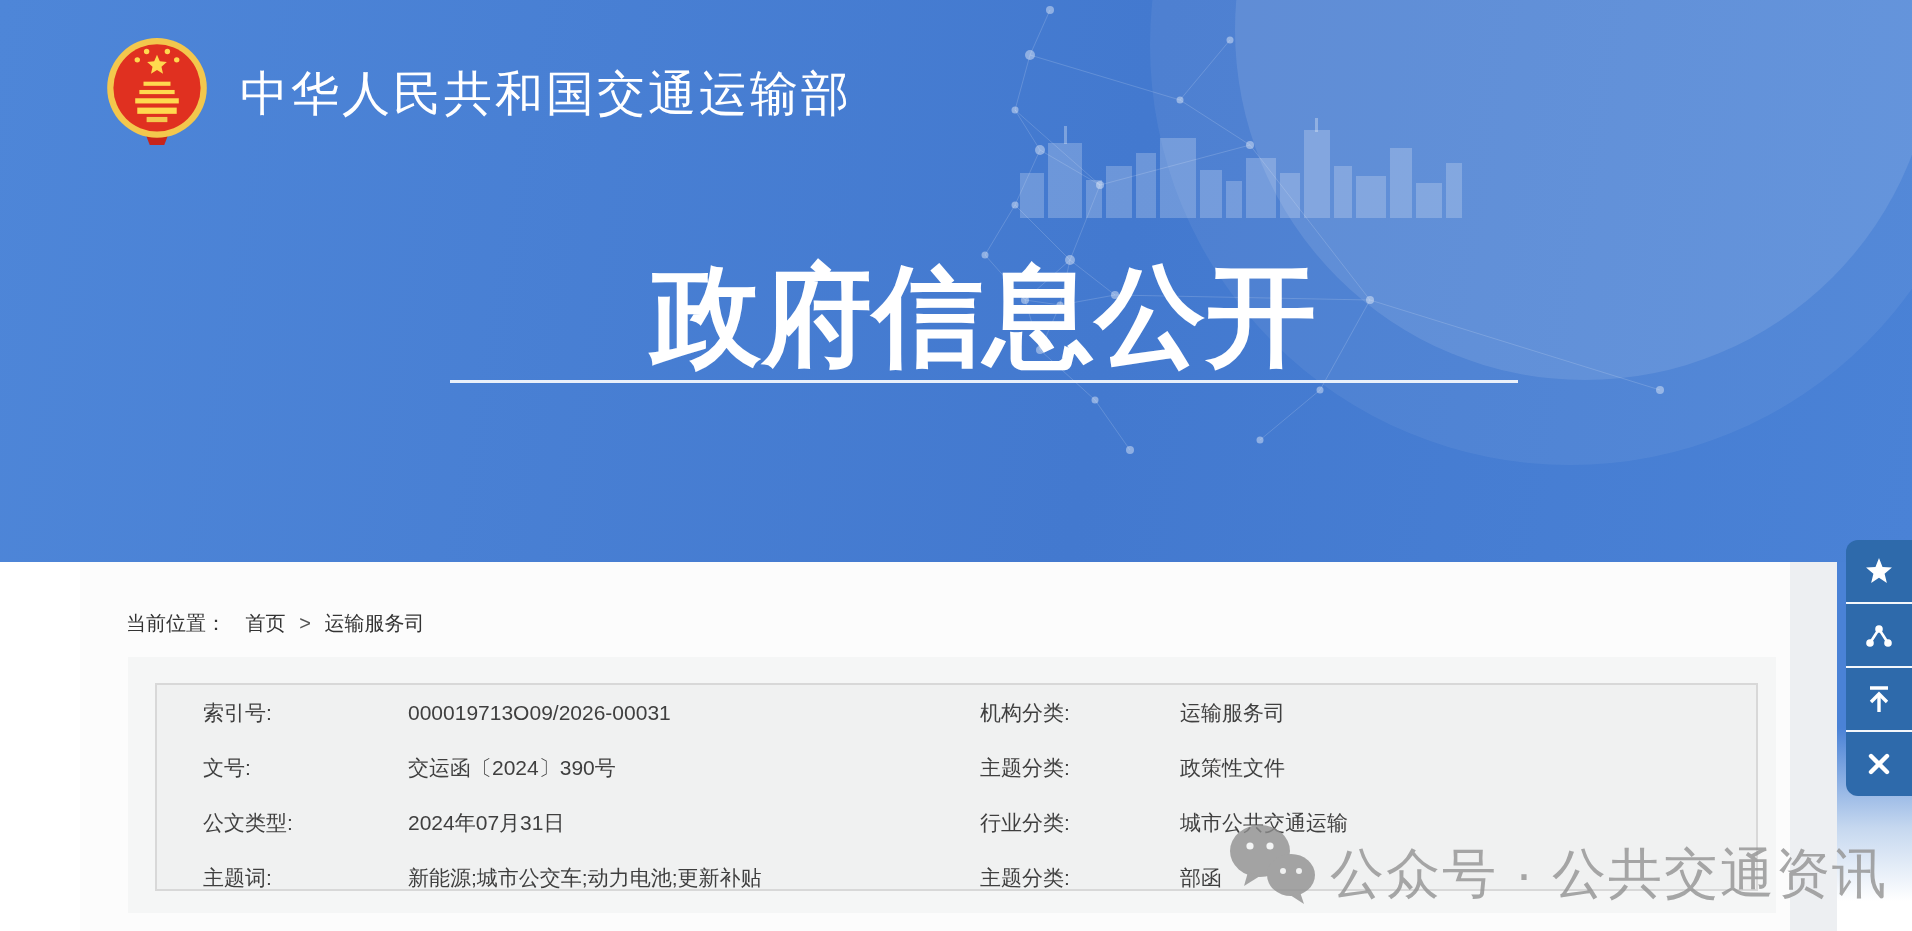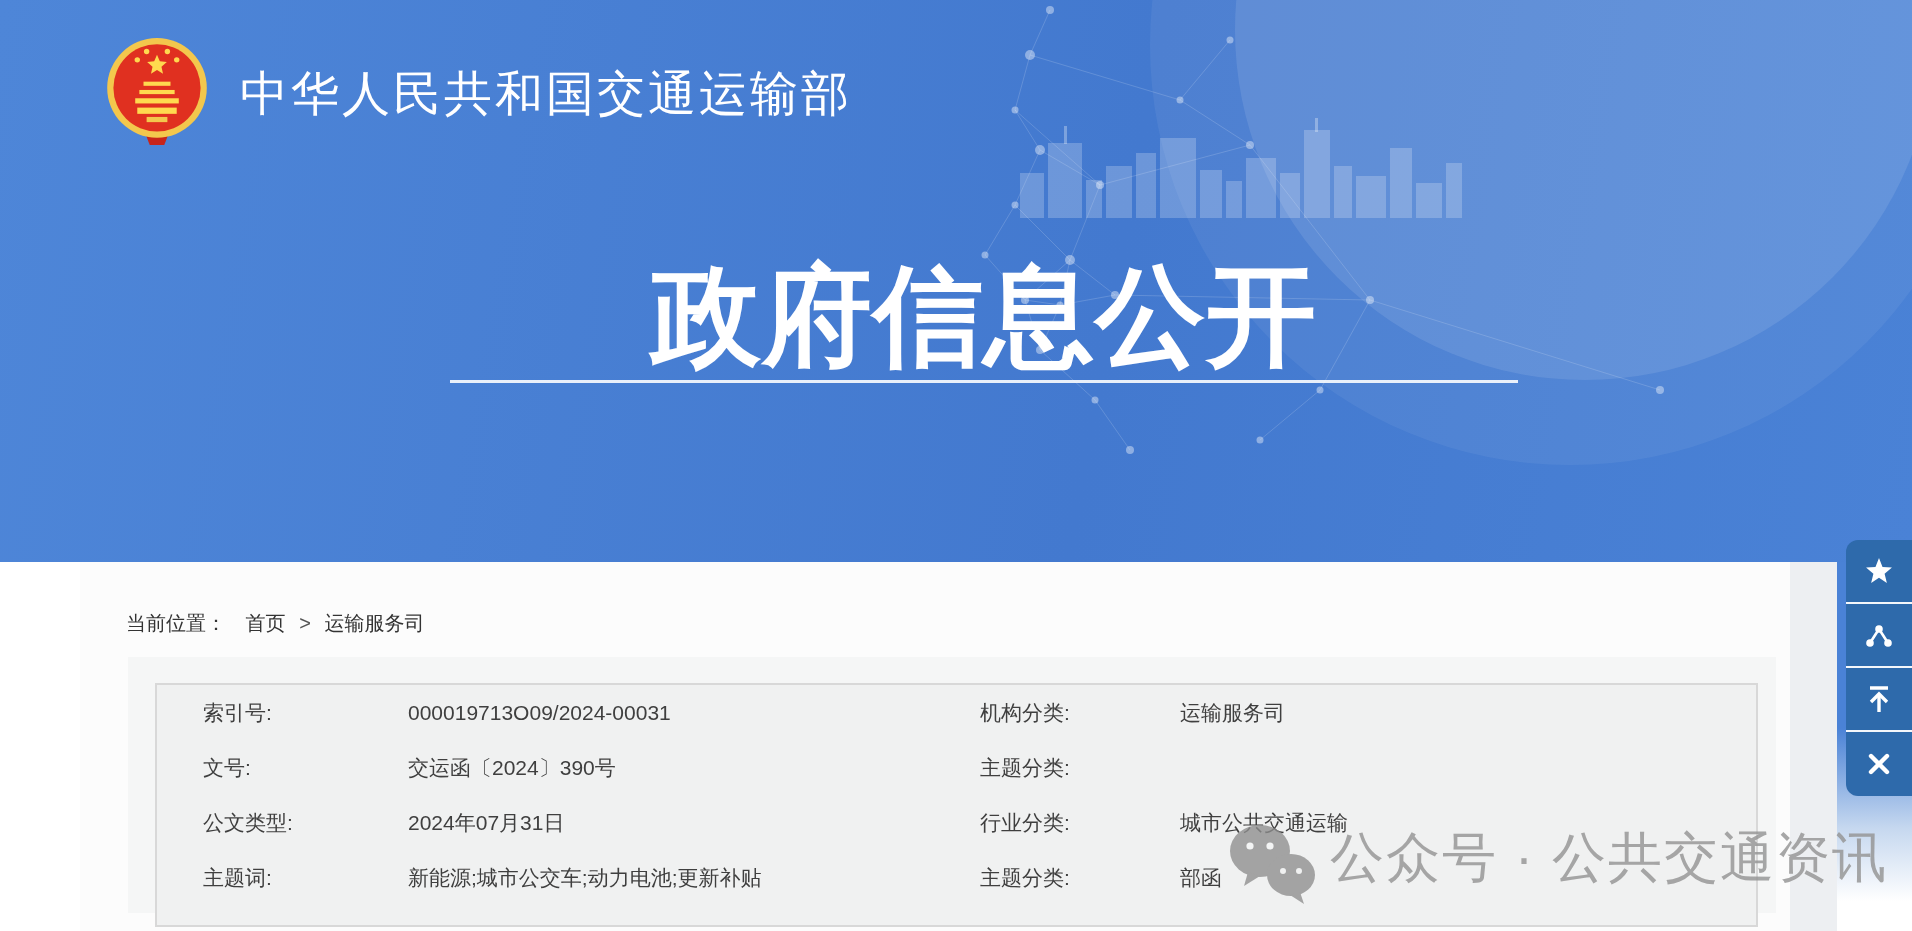--- a/index.html
+++ b/index.html
@@ -38,33 +38,33 @@
   #content-card { position:absolute; left:80px; top:562px; width:1710px; height:369px;
                   background:#fcfcfc; }
   #breadcrumb { position:absolute; left:46px; top:36px; font-size:20px; color:#333333;
                 white-space:nowrap;margin-top:12px; }
   #breadcrumb .crumb-link { color:#333333; text-decoration:none; cursor:pointer; }
   #breadcrumb .crumb-sep { color:#555; margin:0 8px; }
   #breadcrumb .crumb-label { margin-right:14px; }
 
   #inner-panel { position:absolute; left:48px; top:95px; width:1648px; height:256px;
                  background:#f5f6f6; }
-  #meta-box { position:absolute; left:75px; top:121px; width:1603px; height:244px;
+  #meta-box { position:absolute; left:75px; top:121px; width:1603px; height:208px;
               background:#f0f1f1; border:2px solid #d8d8d8; }
   .meta-row { display:grid; grid-template-columns:205px 572px 200px 1fr;
               align-items:center; height:55px; padding-left:46px;
               font-size:21px; color:#3f3f3f; }
   .meta-label { color:#3f3f3f; }
   .meta-value { color:#3f3f3f; }
 
   
   #watermark { position:absolute; left:1228px; top:818px; z-index:60; display:flex;
                align-items:flex-start; pointer-events:none; }
   #wechat-icon { flex:0 0 auto; opacity:0.78; }
-  #watermark-text { margin-left:10px; margin-top:4px; font-size:54px; letter-spacing:2px;
+  #watermark-text { margin-left:10px; margin-top:20px; font-size:54px; letter-spacing:2px;
                     color:rgba(148,148,148,0.82); white-space:nowrap; font-weight:500; }
 
   
   #toolbar { position:absolute; left:1846px; top:540px; width:66px; z-index:70;
              border-radius:12px 0 0 12px; overflow:hidden; }
   .tool-btn { width:66px; height:64px; background:#2e6aab; display:flex;
               align-items:center; justify-content:center; cursor:pointer;
               border-bottom:2px solid rgba(255,255,255,0.95); }
   .tool-btn:last-child { border-bottom:none; }
 </style>
@@ -168,28 +168,29 @@
     <a class="crumb-link">首页</a>
     <span class="crumb-sep">&gt;</span>
     <a class="crumb-link">运输服务司</a>
   </div>
 
   <div id="inner-panel"></div>
 
   <div id="meta-box">
     <div class="meta-row">
       <span class="meta-label">索引号:</span>
-      <span class="meta-value">000019713O09/2024-00031</span>
+      <span class="meta-value">000019713O09/2026-00031</span>
       <span class="meta-label">机构分类:</span>
       <span class="meta-value">运输服务司</span>
     </div>
     <div class="meta-row">
       <span class="meta-label">文号:</span>
       <span class="meta-value">交运函〔2024〕390号</span>
       <span class="meta-label">主题分类:</span>
+      <span class="meta-value">政策性文件</span>
     </div>
     <div class="meta-row">
       <span class="meta-label">公文类型:</span>
       <span class="meta-value">2024年07月31日</span>
       <span class="meta-label">行业分类:</span>
       <span class="meta-value">城市公共交通运输</span>
     </div>
     <div class="meta-row">
       <span class="meta-label">主题词:</span>
       <span class="meta-value">新能源;城市公交车;动力电池;更新补贴</span>

